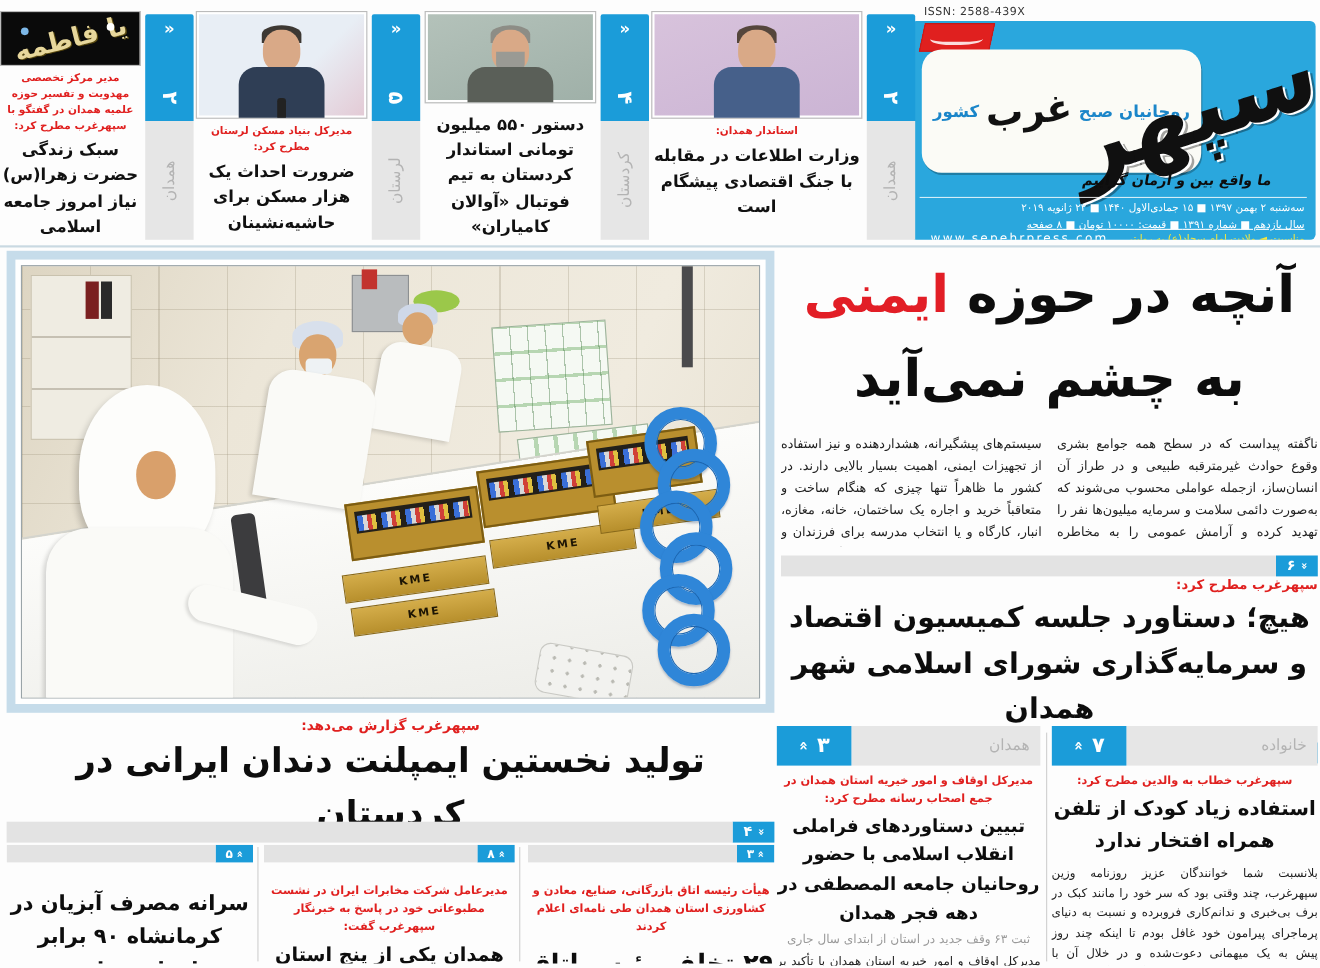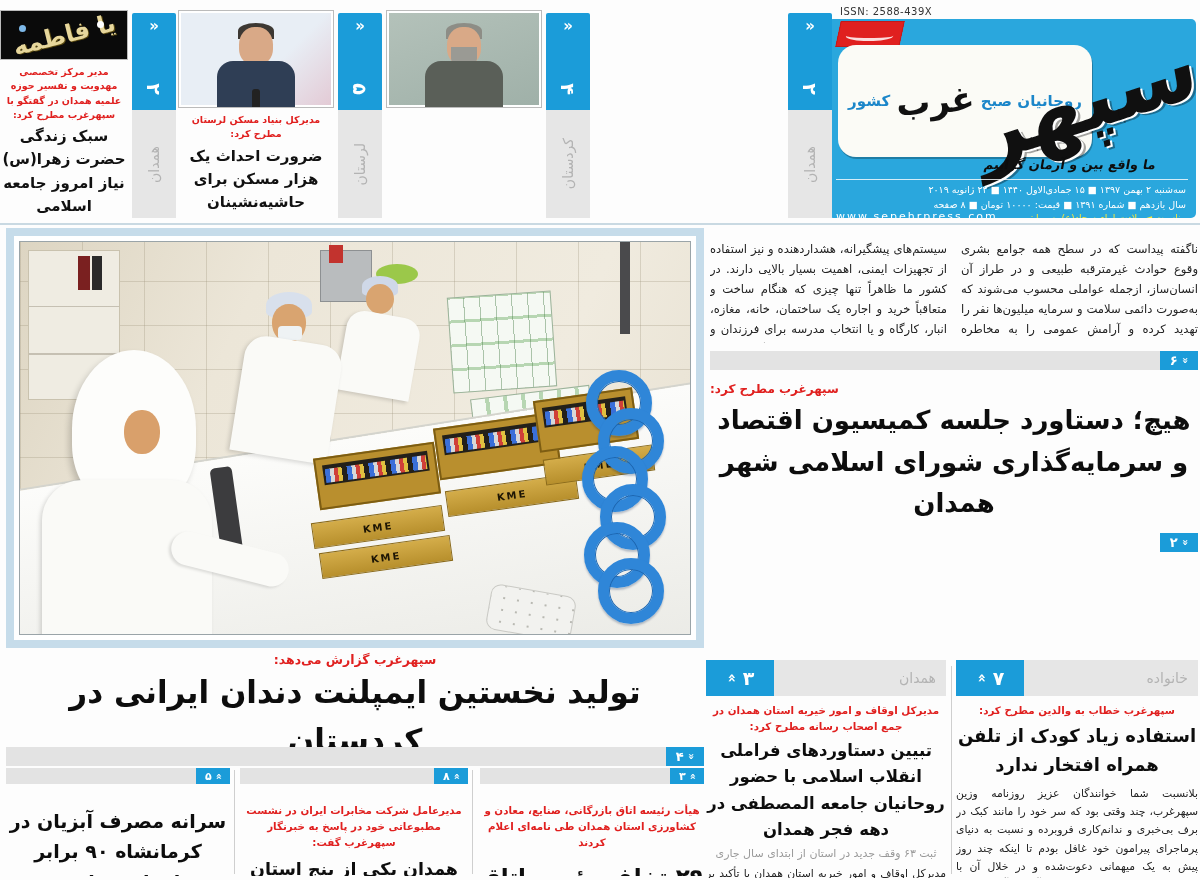--- a/index.html
+++ b/index.html
@@ -16,23 +16,23 @@
   .mast-blue { position:absolute; top:13px; right:0; left:0; bottom:0; background:#2aa7dd; border-radius:5px; overflow:hidden; }
   .ribbon { position:absolute; top:2px; left:10px; width:64px; height:26px; background:#e0201f; transform:skewX(-12deg); box-shadow:0 0 0 1px #c21a1a inset; }
   .ribbon:after { content:""; position:absolute; inset:6px 8px; border-bottom:3px solid rgba(255,255,255,.85); border-radius:40%; }
   .bubble { position:absolute; top:26px; right:104px; left:10px; height:112px; background:#fbfbf6; border-radius:18px; box-shadow:1px 2px 0 rgba(0,0,0,.25); display:flex; align-items:center; justify-content:center; gap:6px; }
   .bubble .pre, .bubble .post { color:#1b86c9; font-weight:bold; font-size:15px; }
   .bubble .big { color:#111; font-weight:bold; font-size:34px; transform:rotate(-4deg); }
   .logo-script { position:absolute; top:8px; right:-6px; width:150px; height:150px; color:#101010; font-size:86px; font-weight:bold; transform:rotate(-18deg) skewX(-8deg); text-shadow:2px 2px 0 #fff, 4px 4px 0 rgba(0,0,0,.35); line-height:1.4; }
   .slogan { position:absolute; top:138px; right:40px; font-size:13px; color:#0d0d0d; font-weight:bold; transform:skewX(-10deg); }
   .mast-sep { position:absolute; top:160px; left:8px; right:8px; height:1px; background:rgba(255,255,255,.8); }
   .dateline { position:absolute; right:10px; color:#fff; font-size:9.5px; text-align:right; line-height:1.6; }
-  .d1 { top:163px; } .d2 { top:178px; }
+  .d1 { top:163px; } .d2 { top:178px;text-decoration:underline; }
   .occasion { position:absolute; top:193px; right:10px; color:#f6e73c; font-size:9.5px; }
-  .website { position:absolute; top:191px; left:8px; color:#fff; font-size:11px; letter-spacing:2px; direction:ltr; }
+  .website { position:absolute; top:191px; left:18px; color:#fff; font-size:11px; letter-spacing:2px; direction:ltr; }
 
   
   .strip-item { position:absolute; top:10px; height:208px; display:flex; gap:4px; }
   .tabv { width:44px; height:205px; display:flex; flex-direction:column; margin-top:3px; }
   .tabv-blue { height:97px; background:#1b9cd9; color:#fff; display:flex; flex-direction:column; align-items:center; justify-content:space-between; padding:6px 0 10px; border-radius:2px 2px 0 0; }
   .tabv-blue .chev { font-size:15px; font-weight:bold; line-height:1; }
   .tabv-num { font-size:19px; font-weight:bold; transform:rotate(90deg); }
   .tabv-gray { flex:1; background:#e6e6e6; color:#b3b3b3; display:flex; align-items:center; justify-content:center; }
   .vlabel { writing-mode:vertical-rl; transform:rotate(180deg); font-size:14px; letter-spacing:1px; }
   .strip-content { flex:1; display:flex; flex-direction:column; }
@@ -59,21 +59,21 @@
   .lead-kicker { font-size:12.5px; text-align:center; line-height:1.5; }
   .lead-headline { margin-top:2px; text-align:center; font-weight:bold; color:#0d0d0d; font-size:47px; line-height:1.62; letter-spacing:-1px; }
   .lead-headline .red { color:#e21e26; }
   .lead-body { display:flex; gap:14px; margin-top:10px; height:104px; overflow:hidden; }
   .lead-body p { flex:1; font-size:11.6px; line-height:1.73; text-align:justify; color:#222; }
   .badge-bar { display:flex; align-items:center; margin-top:8px; height:19px; }
   .badge { background:#1b9cd9; color:#fff; font-weight:bold; font-size:13px; height:19px; min-width:38px; display:flex; align-items:center; justify-content:center; gap:4px; padding:0 5px; }
   .badge .chev-up { display:inline-block; transform:rotate(90deg); font-size:10px; }
   .badge .chev-down { display:inline-block; transform:rotate(-90deg); font-size:10px; }
   .bar-rest { flex:1; height:19px; background:#e3e3e3; }
-  .commission-kicker { margin-top:12px; font-size:12px; text-align:left; }
+  .commission-kicker { font-size:12px; text-align:right; }
   .commission-headline { margin-top:4px; text-align:center; font-weight:bold; font-size:26px; line-height:1.6; color:#0d0d0d; }
   .badge-solo { margin-top:8px; width:40px; }
 
   
   .photo-frame { position:absolute; top:228px; left:6px; width:698px; height:420px; background:#c6dcea; padding:8px; }
   .photo-mat { width:100%; height:100%; background:#fff; padding:5px; }
   .photo { width:100%; height:100%; position:relative; overflow:hidden; border:1px solid #9aa4a8;
     background:
       repeating-linear-gradient(0deg, rgba(150,140,115,.28) 0 1px, transparent 1px 44px),
       repeating-linear-gradient(90deg, rgba(150,140,115,.28) 0 1px, transparent 1px 62px),
@@ -178,39 +178,49 @@
   <div class="strip-item" style="left:592px; width:240px;">
     <div class="tabv">
       <div class="tabv-blue">
         <span class="chev">«</span>
         <span class="tabv-num">۲</span>
       </div>
       <div class="tabv-gray">
           <span class="vlabel">همدان</span>
         </div>
     </div>
+    <div class="strip-content">
+      <div class="strip-photo" style="background:linear-gradient(160deg,#d8c3dc,#cbb4d4);">
+        <div class="p-hair"></div>
+        <div class="p-head"></div>
+        <div class="p-body" style="background:#46608a;"></div>
+      </div>
+      <div class="strip-kicker rk">استاندار همدان:</div>
+      <div class="strip-headline">وزارت اطلاعات در مقابله با جنگ اقتصادی پیشگام است</div>
+    </div>
   </div>
 
   <div class="strip-item" style="left:386px; width:204px;">
     <div class="tabv">
       <div class="tabv-blue">
         <span class="chev">«</span>
         <span class="tabv-num">۴</span>
       </div>
       <div class="tabv-gray">
           <span class="vlabel">کردستان</span>
         </div>
     </div>
     <div class="strip-content">
       <div class="strip-photo" style="background:linear-gradient(160deg,#b4c2ba,#9fb0a8);">
         <div class="p-hair" style="background:#8d8d86;"></div>
         <div class="p-head"></div>
         <div class="p-beard"></div>
         <div class="p-body" style="background:#5a5f58;"></div>
       </div>
+      <div class="strip-headline" style="margin-top:8px;">دستور ۵۵۰ میلیون تومانی استاندار کردستان به تیم فوتبال «آوالان کامیاران»</div>
     </div>
   </div>
 
   <div class="strip-item" style="left:178px; width:204px;">
     <div class="tabv">
       <div class="tabv-blue">
         <span class="chev">«</span>
         <span class="tabv-num">۵</span>
       </div>
       <div class="tabv-gray">
@@ -249,20 +259,24 @@
         </div>
       </div>
       <div class="strip-kicker rk">مدیر مرکز تخصصی مهدویت و تفسیر حوزه علمیه همدان در گفتگو با سپهرغرب مطرح کرد:</div>
       <div class="strip-headline">سبک زندگی حضرت زهرا(س) نیاز امروز جامعه اسلامی</div>
     </div>
   </div>
 
   <div class="hline-top"></div>
 
   <div class="lead">
+    <div class="lead-headline">
+      <span>آنچه در حوزه </span><span class="red">ایمنی</span><br>
+      <span>به چشم نمی‌آید</span>
+    </div>
     <div class="lead-body">
       <p>ناگفته پیداست که در سطح همه جوامع بشری وقوع حوادث غیرمترقبه طبیعی و در طراز آن انسان‌ساز، ازجمله عواملی محسوب می‌شوند که به‌صورت دائمی سلامت و سرمایه میلیون‌ها نفر را تهدید کرده و آرامش عمومی را به مخاطره می‌کشند؛ بنابراین در راستای حفظ سلامت انسان‌ها و ایمنی و استحکام ساختمان‌ها و سازه‌های جمعی، به‌کارگیری و به‌روزرسانی</p>
       <p>سیستم‌های پیشگیرانه، هشداردهنده و نیز استفاده از تجهیزات ایمنی، اهمیت بسیار بالایی دارند. در کشور ما ظاهراً تنها چیزی که هنگام ساخت و متعاقباً خرید و اجاره یک ساختمان، خانه، مغازه، انبار، کارگاه و یا انتخاب مدرسه برای فرزندان و کار در اداره مورد توجه ما قرار نمی‌گیرد، همین مقوله وجود تجهیزات ایمنی و پیشگیری است...</p>
     </div>
     <div class="badge-bar">
       <div class="badge">
         <span class="chev-up">«</span>
         <span>۶</span>
       </div>
       <div class="bar-rest"></div>

